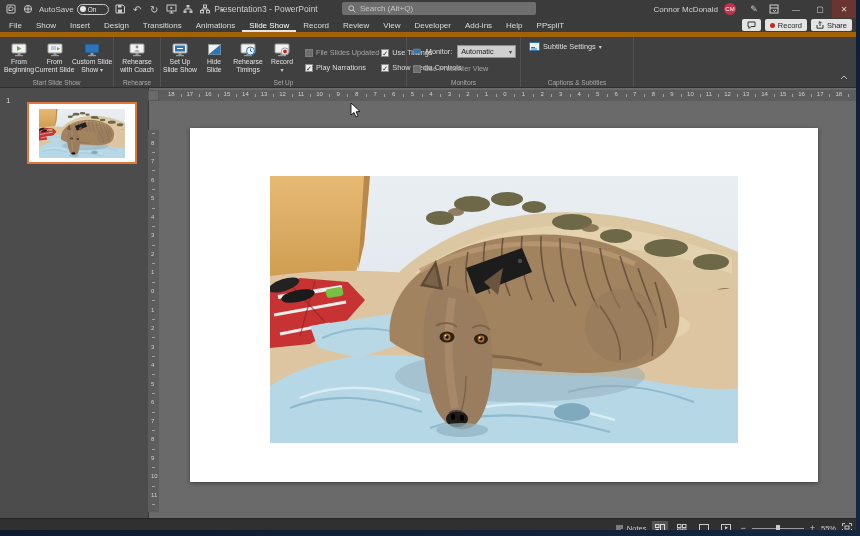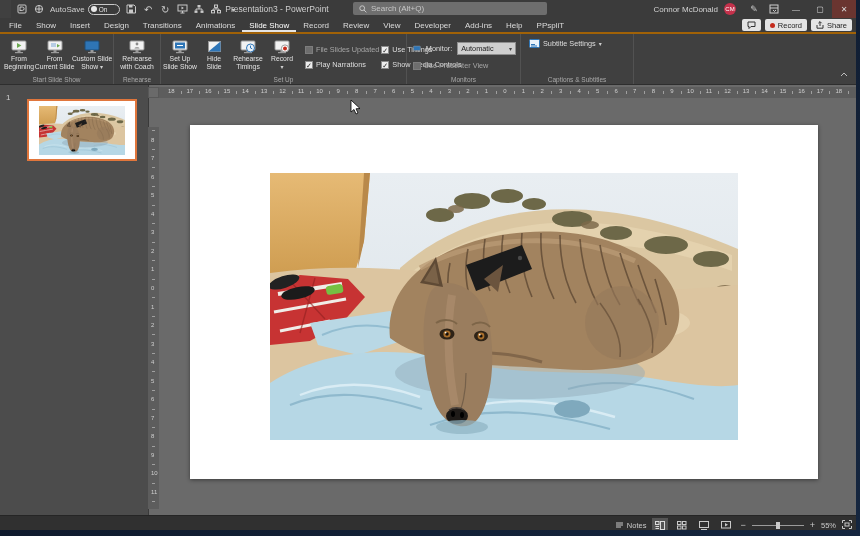--- a/index.html
+++ b/index.html
@@ -2,38 +2,38 @@
 <html><head>
 <meta charset="utf-8">
 <style>
   html,body{margin:0;padding:0;}
   body{width:860px;height:536px;background:linear-gradient(135deg,#0b1322,#15263f);
        font-family:"Liberation Sans",sans-serif;overflow:hidden;position:relative;
        -webkit-font-smoothing:antialiased;}
   .window{position:absolute;left:0;top:0;width:856px;height:530px;background:#404040;overflow:hidden;}
 
   
-  .titlebar{position:relative;height:18px;background:#3b3b3b;color:#d6d6d6;font-size:8.5px;margin-left:11px;}
+  .titlebar{position:relative;height:18px;background:#3b3b3b;color:#d6d6d6;font-size:8.5px;}
   .qat{position:absolute;left:5px;top:0;height:18px;display:flex;align-items:center;gap:6px;}
   .qicon{width:11px;height:11px;display:flex;align-items:center;justify-content:center;color:#c9c9c9;font-size:10px;}
   .autosave{display:flex;align-items:center;gap:3px;color:#d0d0d0;font-size:8px;}
   .pill{width:26px;height:9px;border:1px solid #c9c9c9;border-radius:6px;display:flex;align-items:center;gap:2px;padding:0 2px;}
   .pill .knob{width:6px;height:6px;border-radius:50%;background:#e8e8e8;}
   .pill .state{font-size:6.5px;color:#e8e8e8;}
   .doc-title{position:absolute;left:196px;top:0;width:140px;height:18px;display:flex;align-items:center;justify-content:center;color:#cfcfcf;font-size:8.5px;white-space:nowrap;}
   .searchbox{position:absolute;left:342px;top:2px;width:182px;height:13px;background:#6e6e6e;border-radius:2px;display:flex;align-items:center;gap:4px;padding:0 6px;color:#c6c6c6;font-size:8px;}
   .tb-right{position:absolute;right:0;top:0;height:18px;display:flex;align-items:center;}
   .username{font-size:8px;color:#d2d2d2;margin-right:6px;}
   .avatar{width:12px;height:12px;border-radius:50%;background:#c4314b;color:#fff;font-size:6px;display:flex;align-items:center;justify-content:center;margin-right:8px;}
   .tb-tool{width:20px;height:18px;display:flex;align-items:center;justify-content:center;color:#cfcfcf;font-size:9px;}
   .winctl{width:24px;height:18px;display:flex;align-items:center;justify-content:center;color:#d8d8d8;font-size:8px;}
   .winctl.close{background:rgba(196,43,28,0.35);}
 
   
-  .tabrow{position:relative;height:14px;background:#3b3b3b;display:flex;align-items:flex-end;padding-left:2px;border-bottom:2px solid #a16207;}
+  .tabrow{position:relative;height:14px;background:#3b3b3b;display:flex;align-items:flex-end;padding-left:2px;border-bottom:5px solid #a16207;}
   .tab{padding:1px 7px 2px 7px;font-size:8px;color:#dcdcdc;cursor:default;}
   .tab.active{color:#ffffff;border-bottom:2px solid #e4e4e4;padding-bottom:0;}
   .tabrow-right{position:absolute;right:4px;top:1px;display:flex;gap:4px;align-items:center;}
   .chipbtn{height:12px;background:#e4e4e4;border-radius:2px;color:#1f1f1f;font-size:7.5px;display:flex;align-items:center;gap:3px;padding:0 5px;}
   .reddot{width:6px;height:6px;border-radius:50%;border:1.5px solid #3b3b3b;background:#c42b1c;}
 
   
   .ribbon{position:relative;height:50px;background:#404040;display:flex;border-bottom:1px solid #2e2e2e;color:#e3e3e3;}
   .rgroup{position:relative;border-right:1px solid #525252;display:flex;flex-direction:column;}
   .glabel{position:absolute;bottom:1px;left:0;right:0;text-align:center;font-size:6.5px;color:#a9a9a9;white-space:nowrap;}

